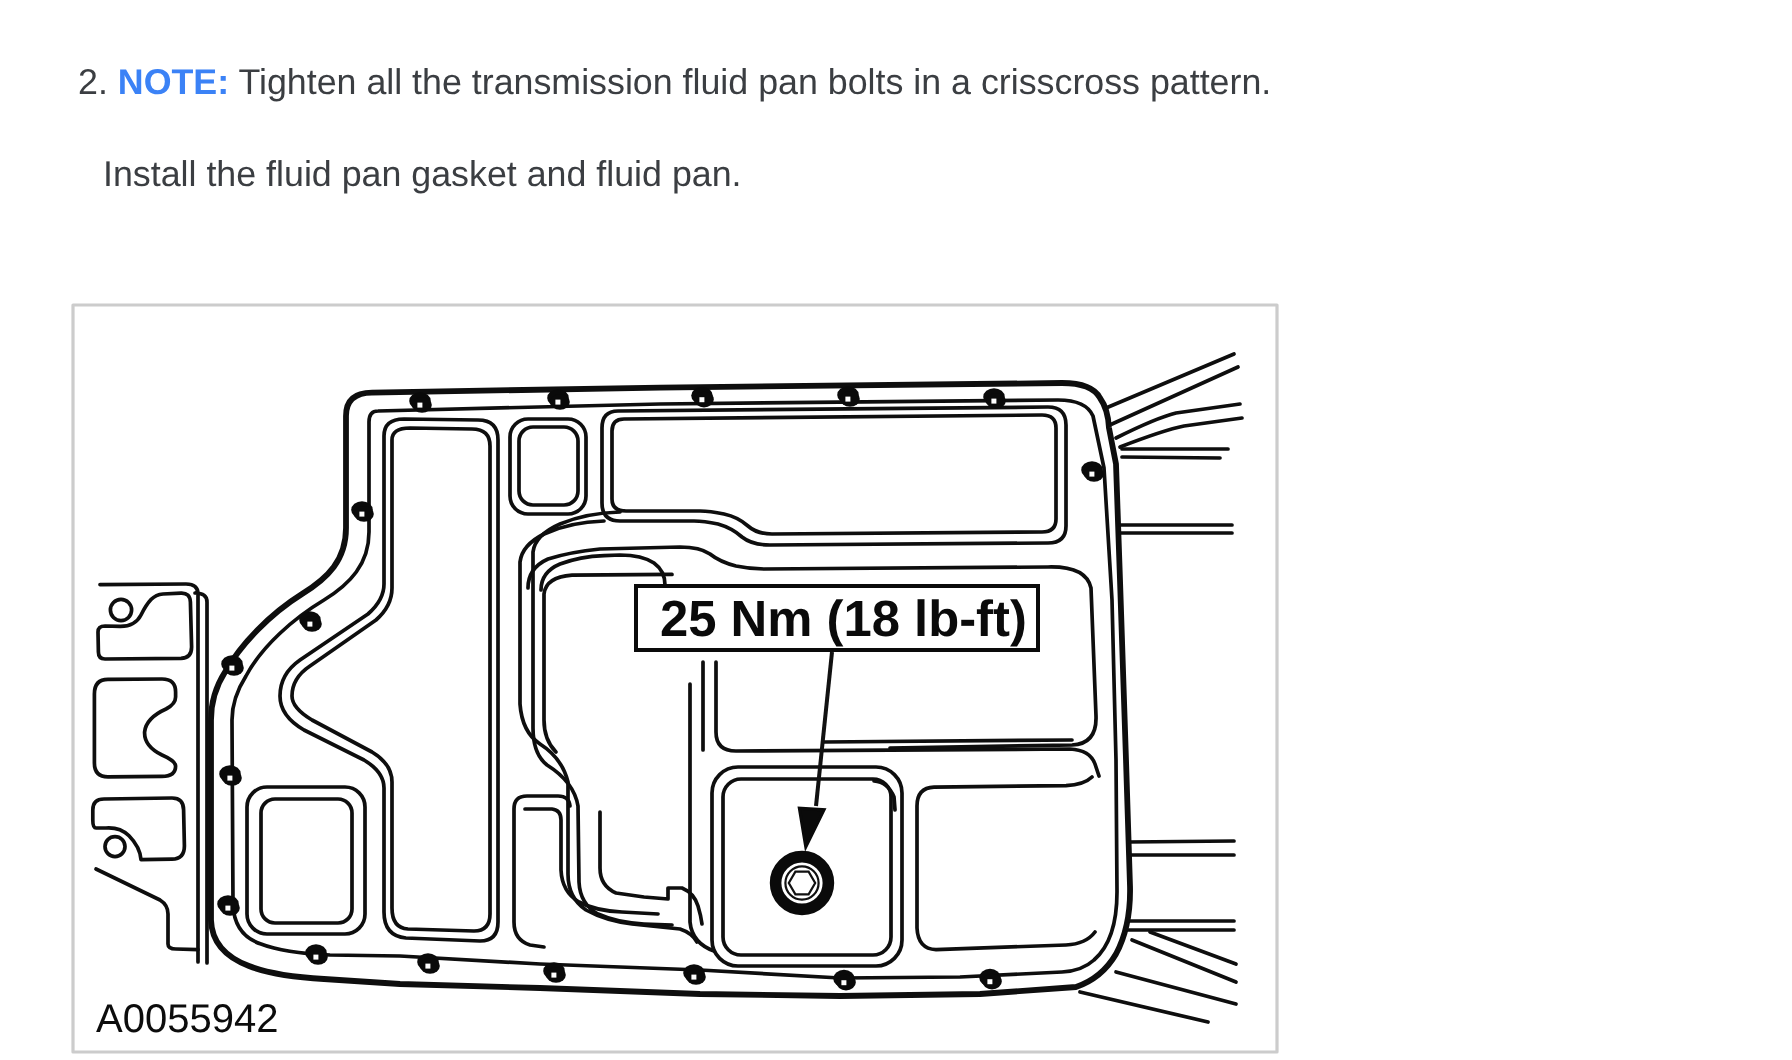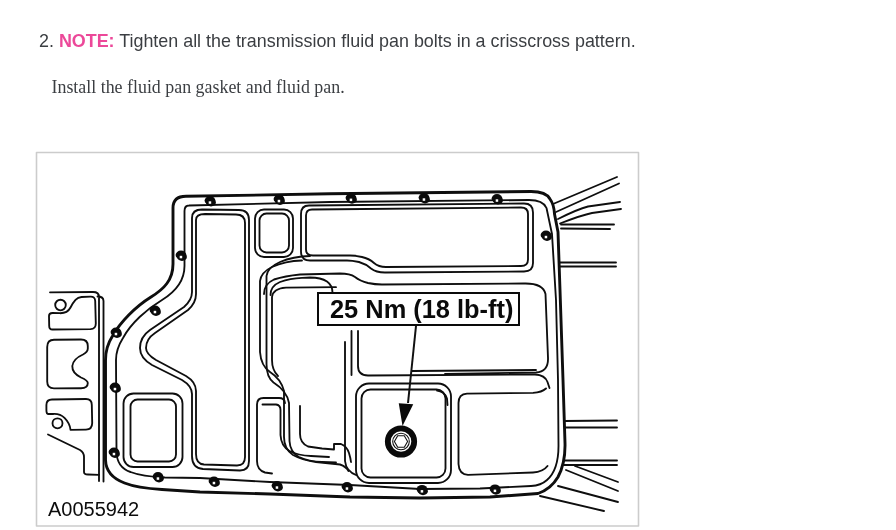--- a/index.html
+++ b/index.html
@@ -1,24 +1,24 @@
 <!DOCTYPE html>
 <html><head>
 <meta charset="utf-8">
 <style>
   html,body{margin:0;padding:0;background:#fff;width:896px;height:530px;overflow:hidden;}
   body{font-family:"Liberation Sans", sans-serif;}
   .t1{position:absolute;left:39px;top:31px;font-size:17.9px;color:#3b3e42;}
-  .t2{position:absolute;left:51.5px;top:77px;font-size:17.9px;color:#3b3e42;font-family:Liberation Serif, serif;}
+  .t2{position:absolute;left:51.5px;top:77px;font-size:17.9px;color:#3b3e42;}
   svg{position:absolute;left:0;top:0;}
 </style>
 </head>
 <body>
 
-<div class="t1">2.&nbsp;<b style="color:#ec4899;">NOTE:</b> Tighten all the transmission fluid pan bolts in a crisscross pattern.</div>
+<div class="t1">2.&nbsp;<b style="color:#3b82f6;">NOTE:</b> Tighten all the transmission fluid pan bolts in a crisscross pattern.</div>
 
 <div class="t2">Install the fluid pan gasket and fluid pan.</div>
 <svg width="896" height="530" viewBox="0 0 896 530">
 <g fill="none" stroke="#0e0e0e" stroke-width="1.85" stroke-linecap="round" stroke-linejoin="round">
 
 <rect x="36.5" y="152.5" width="602" height="373.5" fill="#fff" stroke="#ccc" stroke-width="1.6"></rect>
 
 <path stroke-width="2.9" d="M 186,196.3 L 330,193.8 L 531,191.5 Q 546,191.5 550,199 Q 554,204.5 554.5,214 L 558,232 L 560,290 L 563,380 L 565,443 Q 565.5,463 558,477 Q 551,489 538,493.5 L 490,497 L 420,498 L 350,497 L 270,494 L 200,492 L 162,489.5 Q 137,488 124.5,483 Q 106,476 105.5,460 L 105.5,360 Q 105.5,347 112.5,336 C 120.5,322 135,307 151,297 C 164,289 173,280 173,264 L 173,208 Q 173,196.3 186,196.3 Z"></path>
 
 <path d="M 189,205.5 L 330,202 L 529,200 Q 543,200 546.5,208 L 552,234 L 556,300 L 558,380 L 558.5,446 Q 558.5,470 547,480 Q 541,485.5 531,486 L 480,488.5 L 420,489 L 350,485 L 270,482 L 200,478 L 165,477.5 Q 142,476.5 130.5,472 Q 117,467.5 116.5,452 L 116,360 Q 116,349 123,338 C 131,323 147,309 162,300 C 175,292 184.5,282 184.5,266 L 184.5,211 Q 184.5,205.5 189,205.5 Z"></path>

